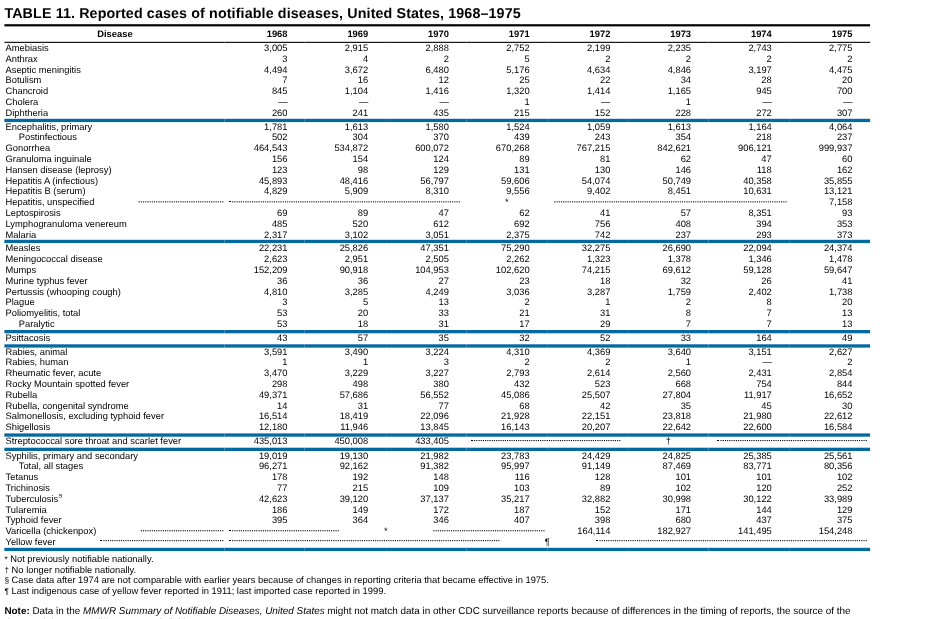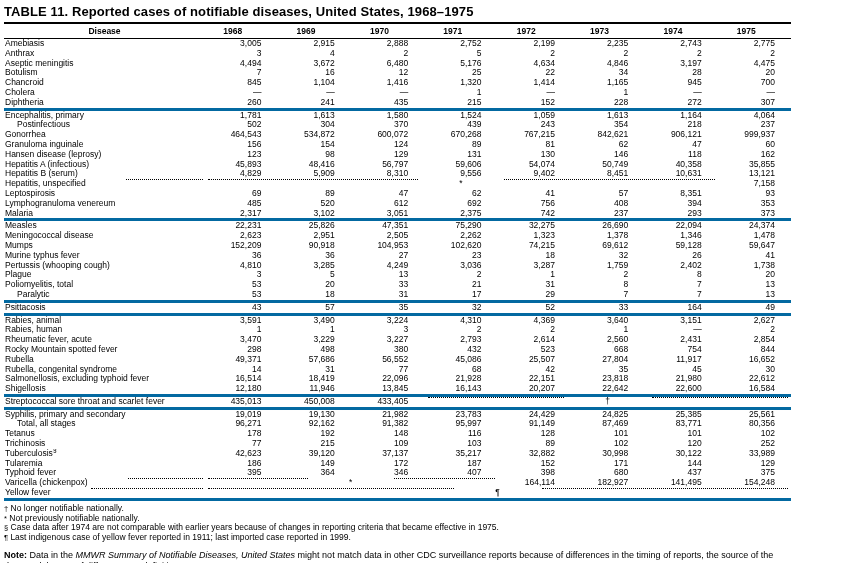--- a/index.html
+++ b/index.html
@@ -8,34 +8,34 @@
     width: 795px; height: 563px; background: #fff; color: #000;
     font-family: "Liberation Sans", "DejaVu Sans", sans-serif;
     padding: 3px 4px 0 4px; overflow: hidden;
   }
   .title {
     font-size: 13px; font-weight: bold; padding: 1px 0 3px 0;
     border-bottom: 2px solid #000; letter-spacing: 0.1px;
   }
   table.main { width: 100%; border-collapse: collapse; table-layout: fixed; }
   .main th {
-    font-size: 8.5px; font-weight: bold; 
+    font-size: 8.5px; font-weight: bold; text-align: right;
     padding: 2px 16px 2px 0; border-bottom: 1px solid #000; white-space: nowrap;
   }
   .main th.disease-h { text-align: center; padding-left: 1px; padding-right: 0; }
   .main td {
     font-size: 8.5px; line-height: 9.8px; height: 9.8px; text-align: right;
     padding: 0 16px 0 0; white-space: nowrap; overflow: hidden;
   }
   .main td.disease { text-align: left; padding: 0 0 0 1px; }
   .main td.disease.indent { padding-left: 13px; }
   .main tr.group-end td { border-bottom: 3px solid #0369a1; }
   .main td.leader-cell { padding: 0 2px; }
   sup.fnref { font-size: 6.5px; vertical-align: super; line-height: 0; }
-  .dcell { display: flex; align-items: flex-start; gap: 38px; }
+  .dcell { display: flex; align-items: center; gap: 38px; }
   .dotfill { flex: 1 1 auto; height: 0; border-bottom: 1px dotted #000; margin: 0 1px 2px 2px; }
   .sym { padding: 0 2px; }
   .footnotes { margin-top: 3px; font-size: 8.5px; line-height: 9.8px; }
   .fn-sym { font-size: 7.5px; vertical-align: top; }
   .note { margin-top: 7px; font-size: 9px; line-height: 10.8px; padding-right: 2px; }
   .note .b { font-weight: bold; }
   .note .i { font-style: italic; }
 </style>
 </head>
 <body>
@@ -573,20 +573,20 @@
               <span class="dotfill"></span>
               <span class="sym">¶</span>
               <span class="dotfill"></span>
             </div>
           </td>
         </tr>
       </tbody>
   </table>
 
   <div class="footnotes" id="footnotes">
+      <div class="fn"><span class="fn-sym">*</span> Not previously notifiable nationally.</div>
       <div class="fn"><span class="fn-sym">†</span> No longer notifiable nationally.</div>
-      <div class="fn"><span class="fn-sym">*</span> Not previously notifiable nationally.</div>
       <div class="fn"><span class="fn-sym">§</span> Case data after 1974 are not comparable with earlier years because of changes in reporting criteria that became effective in 1975.</div>
       <div class="fn"><span class="fn-sym">¶</span> Last indigenous case of yellow fever reported in 1911; last imported case reported in 1999.</div>
     </div>
 
   <div class="note"><span class="b">Note:</span><span> Data in the </span><span class="i">MMWR Summary of Notifiable Diseases, United States</span><span> might not match data in other CDC surveillance reports because of differences in the timing of reports, the source of the data, and the use of different case definitions.</span></div>
 </div>
 
 </body></html>

